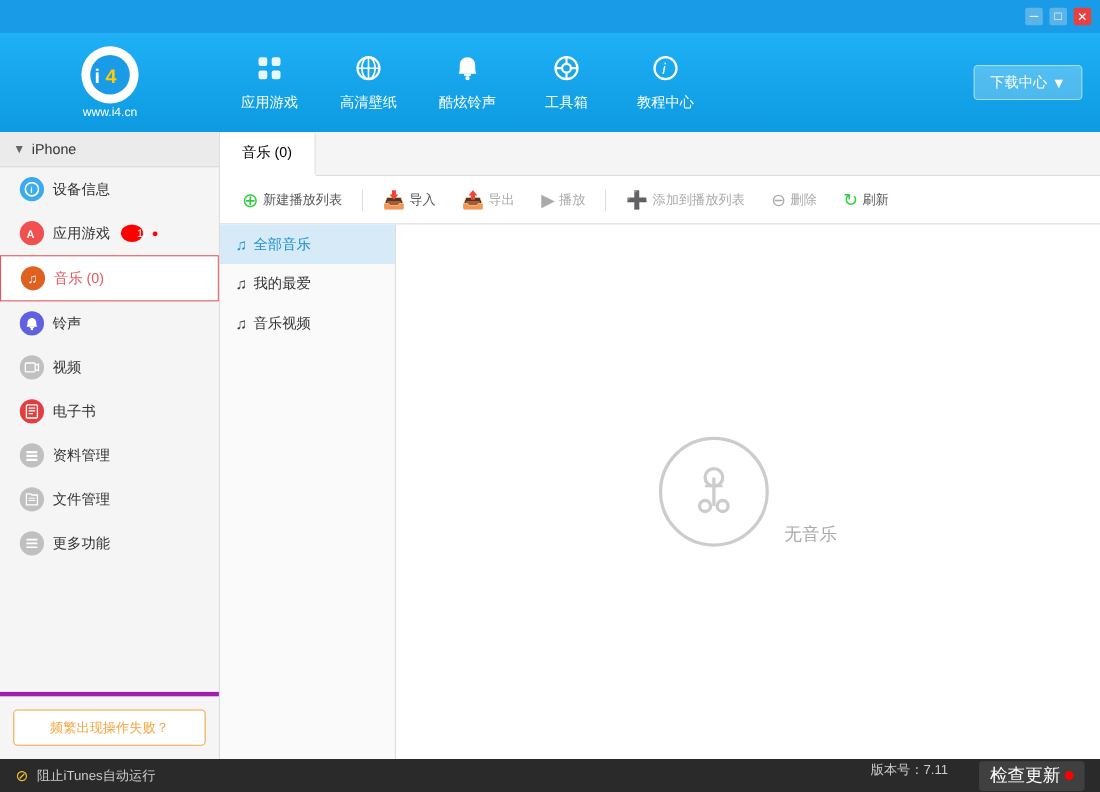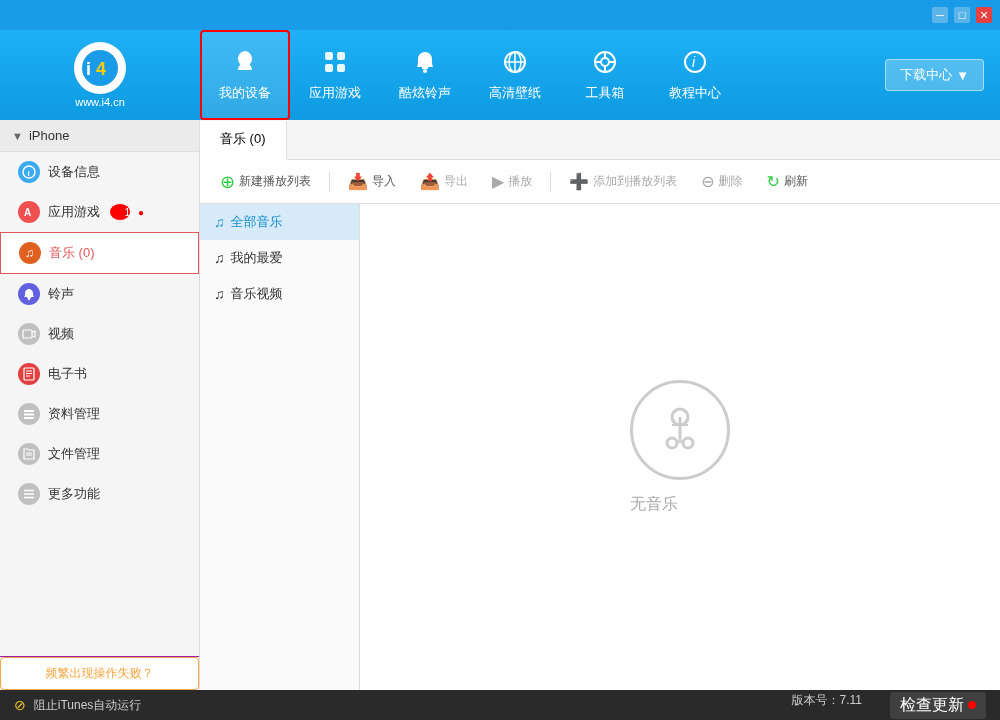--- a/index.html
+++ b/index.html
@@ -148,21 +148,22 @@
       background: #f00;
       color: #fff;
       border-radius: 50%;
       width: 16px; height: 16px;
       font-size: 10px;
       display: flex; align-items: center; justify-content: center;
       margin-left: 2px;
       padding-left: 20px;
     }
     .sidebar-footer {
-      border-top: 1px solid #a21caf;
+      padding: 12px;
+      border-top: 4px solid #a21caf;
     }
     .sidebar-footer-btn {
       background: #fff;
       border: 1px solid #f4a640;
       color: #f4a640;
       border-radius: 4px;
       padding: 7px 12px;
       font-size: 12px;
       cursor: pointer;
       width: 100%;
@@ -241,22 +242,22 @@
     }
     .music-main {
       flex: 1;
       display: flex;
       flex-direction: column;
       align-items: center;
       justify-content: center;
     }
     .music-empty {
       display: flex;
-      flex-direction: column;
-      align-items: flex-start;
+      flex-direction: row;
+      align-items: flex-end;
       gap: 14px;
     }
     .music-empty-icon {
       width: 100px; height: 100px;
       border: 3px solid #ccc;
       border-radius: 50%;
       display: flex; align-items: center; justify-content: center;
       color: #bbb;
       font-size: 48px;
     }
@@ -309,62 +310,54 @@
         <circle cx="19" cy="19" r="18" fill="#1a9be8"></circle>
         <text x="5" y="26" font-size="18" font-weight="bold" fill="#fff" font-family="Arial">i</text>
         <text x="15" y="26" font-size="18" font-weight="bold" fill="#ffcc00" font-family="Arial">4</text>
       </svg>
     </div>
     <div class="logo-text">www.i4.cn</div>
   </div>
 
   <div class="nav-tabs">
 
-    <div class="nav-tab active">
-      <div class="tab-icon">
-        <svg width="28" height="28" viewBox="0 0 28 28">
-          <path d="M14 3 C10 3 7 7 7 11 C7 13 8 15 9.5 16.5 C8 18 7 20 7 22 L21 22 C21 20 20 18 18.5 16.5 C20 15 21 13 21 11 C21 7 18 3 14 3 Z M12 6 C10.5 6 9 7.5 9 9.5 C9 11.5 10.5 13 12 13 C11 12 11 10 12 9 C13 8 14 8 15 8.5 C14.5 6.5 13 6 12 6 Z" fill="white"></path>
-        </svg>
-      </div>
-      <div>我的设备</div>
-    </div>
 
     <div class="nav-tab">
       <div class="tab-icon">
         <svg width="28" height="28" viewBox="0 0 28 28">
           <rect x="4" y="4" width="8" height="8" rx="2" fill="white" opacity="0.9"></rect>
           <rect x="16" y="4" width="8" height="8" rx="2" fill="white" opacity="0.9"></rect>
           <rect x="4" y="16" width="8" height="8" rx="2" fill="white" opacity="0.9"></rect>
           <rect x="16" y="16" width="8" height="8" rx="2" fill="white" opacity="0.9"></rect>
         </svg>
       </div>
       <div>应用游戏</div>
     </div>
 
     <div class="nav-tab">
       <div class="tab-icon">
         <svg width="28" height="28" viewBox="0 0 28 28">
-          <path d="M14 4 C14 4 14 4 14 4 L14 4 C10 4 7 7 7 11 C7 14 7 17 6 19 L22 19 C21 17 21 14 21 11 C21 7 18 4 14 4 Z" fill="white"></path>
-          <rect x="11" y="19" width="6" height="2" fill="white"></rect>
-          <circle cx="14" cy="23" r="2" fill="white"></circle>
-        </svg>
-      </div>
-      <div>酷炫铃声</div>
-    </div>
-
-    <div class="nav-tab">
-      <div class="tab-icon">
-        <svg width="28" height="28" viewBox="0 0 28 28">
           <circle cx="14" cy="14" r="10" fill="none" stroke="white" stroke-width="2"></circle>
           <line x1="14" y1="4" x2="14" y2="24" stroke="white" stroke-width="1.5"></line>
           <line x1="4" y1="14" x2="24" y2="14" stroke="white" stroke-width="1.5"></line>
           <ellipse cx="14" cy="14" rx="6" ry="10" fill="none" stroke="white" stroke-width="1.5"></ellipse>
         </svg>
       </div>
       <div>高清壁纸</div>
+    </div>
+
+    <div class="nav-tab">
+      <div class="tab-icon">
+        <svg width="28" height="28" viewBox="0 0 28 28">
+          <path d="M14 4 C14 4 14 4 14 4 L14 4 C10 4 7 7 7 11 C7 14 7 17 6 19 L22 19 C21 17 21 14 21 11 C21 7 18 4 14 4 Z" fill="white"></path>
+          <rect x="11" y="19" width="6" height="2" fill="white"></rect>
+          <circle cx="14" cy="23" r="2" fill="white"></circle>
+        </svg>
+      </div>
+      <div>酷炫铃声</div>
     </div>
 
 
     <div class="nav-tab">
       <div class="tab-icon">
         <svg width="28" height="28" viewBox="0 0 28 28">
           <circle cx="14" cy="14" r="10" fill="none" stroke="white" stroke-width="2"></circle>
           <circle cx="14" cy="14" r="4" fill="none" stroke="white" stroke-width="2"></circle>
           <line x1="14" y1="4" x2="14" y2="10" stroke="white" stroke-width="2"></line>
           <line x1="14" y1="18" x2="14" y2="24" stroke="white" stroke-width="2"></line>

